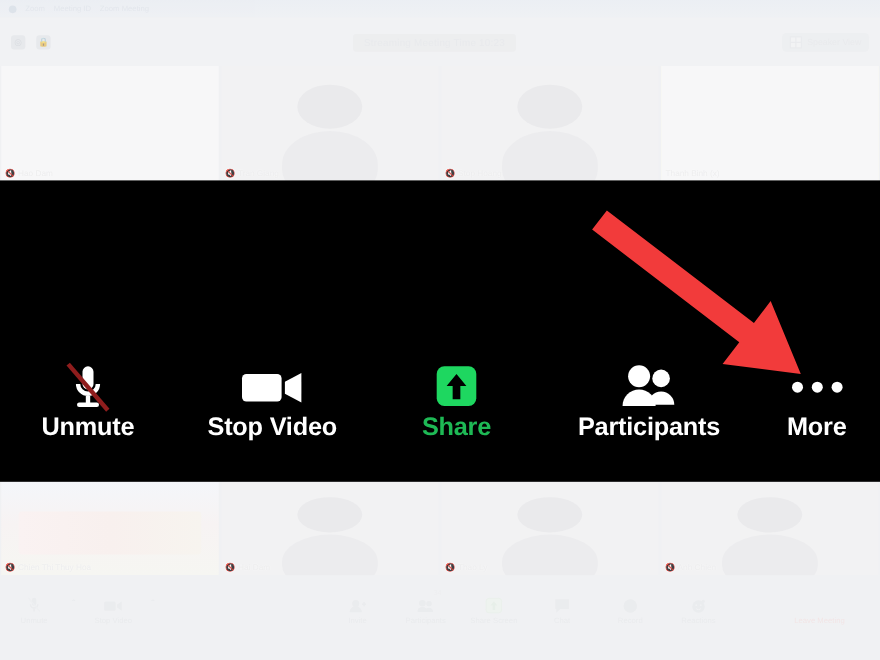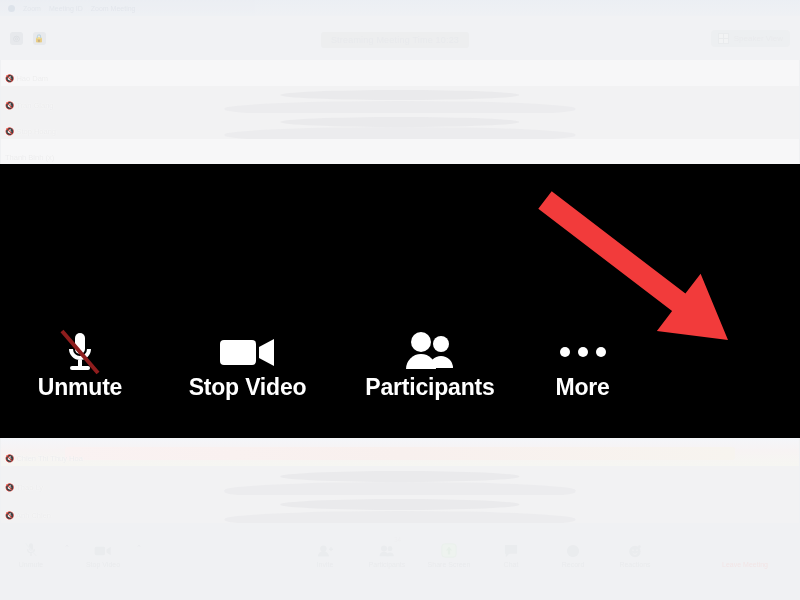--- a/index.html
+++ b/index.html
@@ -51,21 +51,21 @@
     background:#eceef0; padding:3px 7px; border-radius:4px;
   }
   .grid-ico {
     width:11px; height:11px; background:#e4e6e9;
     display:grid; grid-template-columns:1fr 1fr; grid-template-rows:1fr 1fr; gap:1px; padding:1px;
   }
   .grid-ico i { background:#f4f5f6; display:block; }
   .tb-view span { font-size:8px; color:#e3e5e8; }
 
   
-  .strip { position:absolute; left:0; width:800px; display:flex;flex-direction:column; }
+  .strip { position:absolute; left:0; width:800px; display:flex; }
   .strip.top { top:60px; height:105px; }
   .strip.bottom { top:438px; height:85px; }
 
   .thumb {
     position:relative; flex:1; margin:0 1px;
     background:#efeff1; overflow:hidden;
   }
   .thumb.active { box-shadow: inset 0 0 0 2px #fbf8e3; }
   .thumb .ph {
     position:absolute; inset:0;
@@ -210,20 +210,24 @@
       <div class="thumb active">
         <div class="ph bright"></div>
         <div class="nm">Thanh Binh (x)</div>
       </div>
     </div>
 
   <div class="strip bottom" id="strip-bottom">
       <div class="thumb">
         <div class="ph colorful"></div>
         <div class="nm">🔇 Chien Thi Thuy Hoa</div>
+      </div>
+      <div class="thumb">
+        <div class="ph person"></div>
+        <div class="nm">🔇 Hai Dam</div>
       </div>
       <div class="thumb">
         <div class="ph person"></div>
         <div class="nm">🔇 Thao Ly</div>
       </div>
       <div class="thumb">
         <div class="ph person"></div>
         <div class="nm">🔇 Anh Chien</div>
       </div>
     </div>
@@ -354,20 +358,29 @@
     <div class="ctl c-stopvideo">
       <span class="ci">
         <svg width="62" height="40" viewBox="0 0 62 40">
           <rect x="3" y="8" width="36" height="25" rx="4" fill="#fff"></rect>
           <path d="M42 15 L57 7 L57 34 L42 26 Z" fill="#fff"></path>
         </svg>
       </span>
       <span class="cl">Stop Video</span>
     </div>
 
+    <div class="ctl c-share share">
+      <span class="ci">
+        <svg width="48" height="44" viewBox="0 0 48 44">
+          <rect x="6" y="3" width="36" height="36" rx="7" fill="#1ed760"></rect>
+          <path d="M24 10 L33 21 L27.5 21 L27.5 33 L20.5 33 L20.5 21 L15 21 Z" fill="#000"></path>
+        </svg>
+      </span>
+      <span class="cl">Share</span>
+    </div>
 
     <div class="ctl c-participants">
       <span class="ci">
         <svg width="62" height="42" viewBox="0 0 62 42">
           <g fill="#fff">
             <circle cx="42" cy="13" r="8"></circle>
             <path d="M30 37 a12 12 0 0 1 24 0 z"></path>
             <circle cx="22" cy="11" r="10"></circle>
             <path d="M7 38 a15 15 0 0 1 30 0 z"></path>
           </g>

